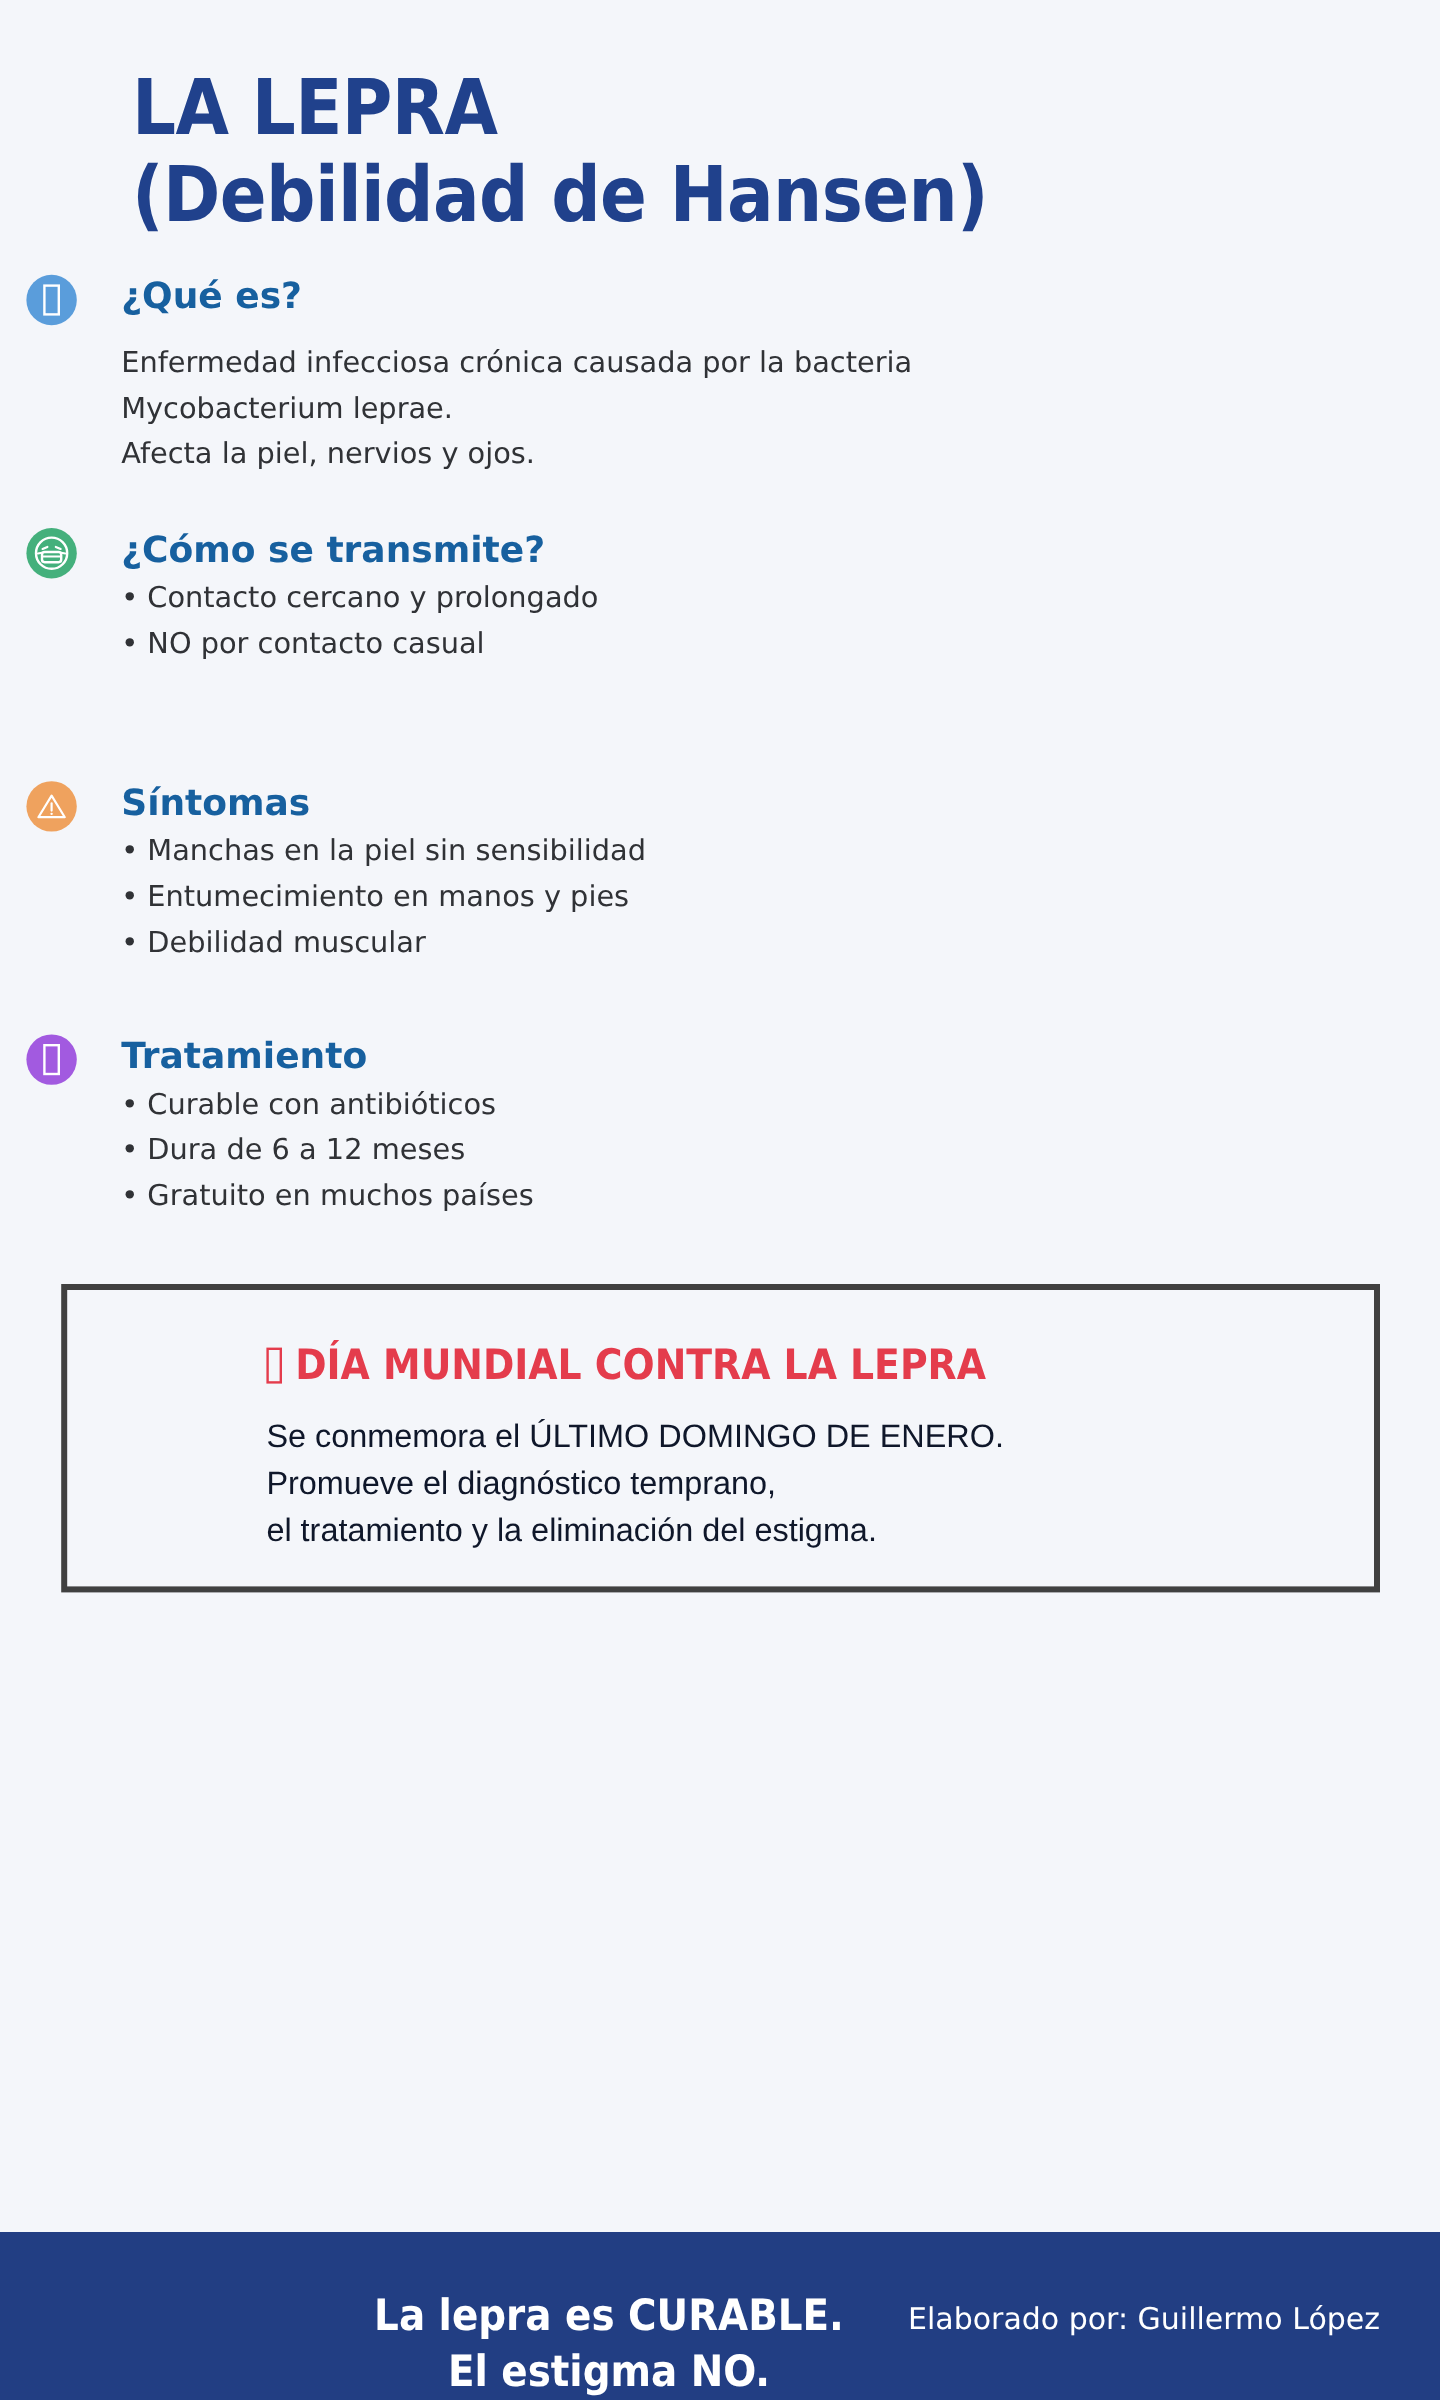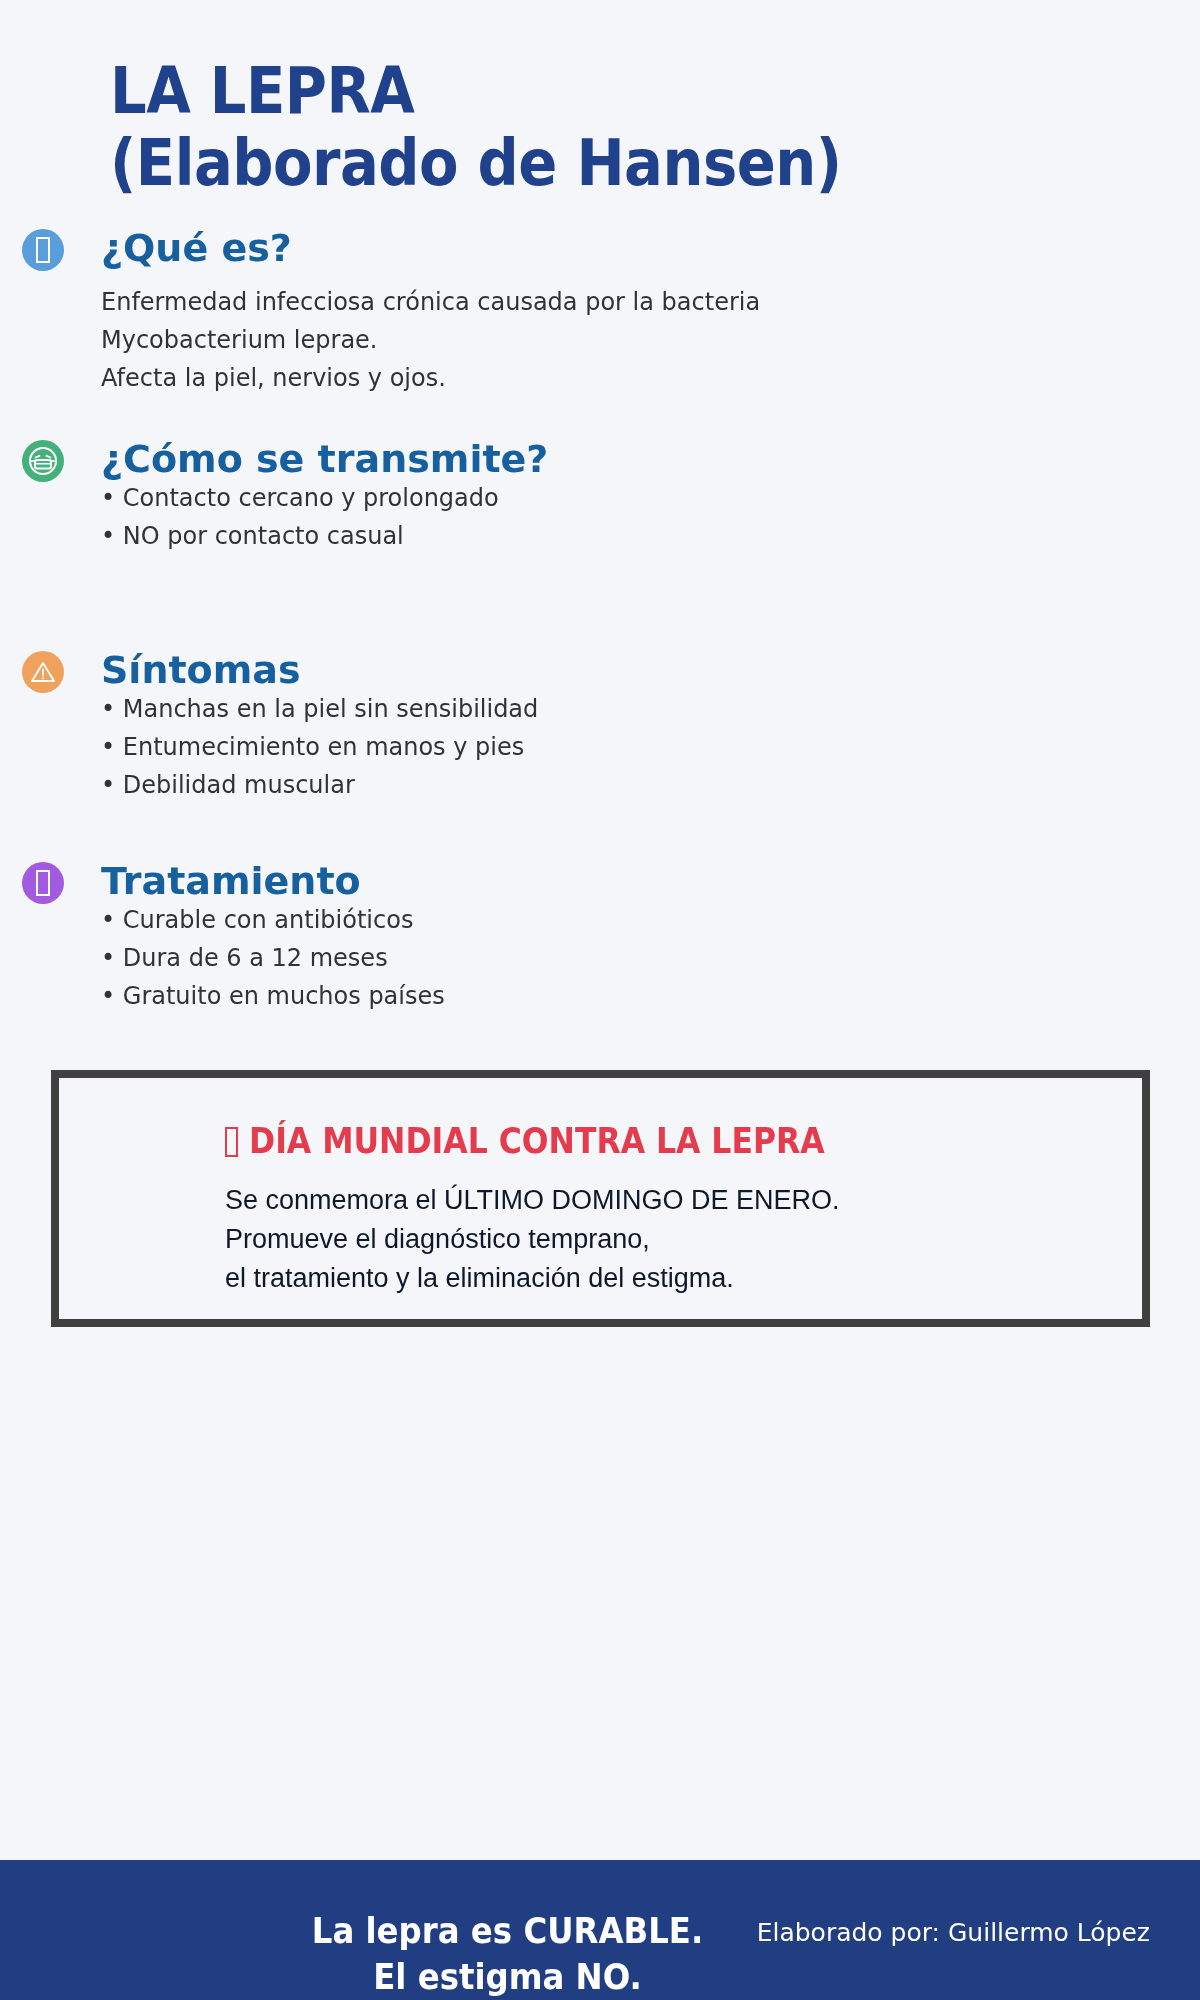--- a/index.html
+++ b/index.html
@@ -63,21 +63,21 @@
     box-sizing: border-box;
   }
   .sec-icon svg { display: block; }
 
   .sec-heading {
     position: absolute;
     left: 101px;
     top: 0;
     font-family: "DejaVu Sans", sans-serif;
     font-weight: bold;
-    font-size: 38px;
+    font-size: 30px;
     line-height: 38px;
     color: #17609f;
     white-space: nowrap;
   }
   .sec-body {
     position: absolute;
     left: 101px;
     font-family: "DejaVu Sans", sans-serif;
     font-weight: normal;
     font-size: 24px;
@@ -86,21 +86,21 @@
   }
   .sec-body div { white-space: nowrap; }
 
   
   .highlight-box {
     position: absolute;
     left: 51px;
     top: 1070px;
     width: 1099px;
     height: 257px;
-    border: 8px solid #404040;
+    border: 5px solid #404040;
     box-sizing: border-box;
     background: transparent;
   }
   .hl-title {
     position: absolute;
     left: 166px;
     top: 42px;
     font-family: "DejaVu Sans Condensed", "Liberation Sans Narrow", "Liberation Sans", sans-serif;
     font-stretch: condensed;
     font-weight: bold;
@@ -165,21 +165,21 @@
     line-height: 32px;
     color: #ffffff;
     white-space: nowrap;
   }
 </style>
 </head>
 <body>
 
 <div class="title-block">
   <div class="title-line">LA LEPRA</div>
-  <div class="title-line">(Elaborado de Hansen)</div>
+  <div class="title-line">(Debilidad de Hansen)</div>
 </div>
 
 <div class="section" style="top:229px;">
   <span class="sec-icon blue">
     <span class="tofu"></span>
   </span>
   <div class="sec-heading">¿Qué es?</div>
   <div class="sec-body" style="top:54px;">
     <div>Enfermedad infecciosa crónica causada por la bacteria</div>
     <div>Mycobacterium leprae.</div>

